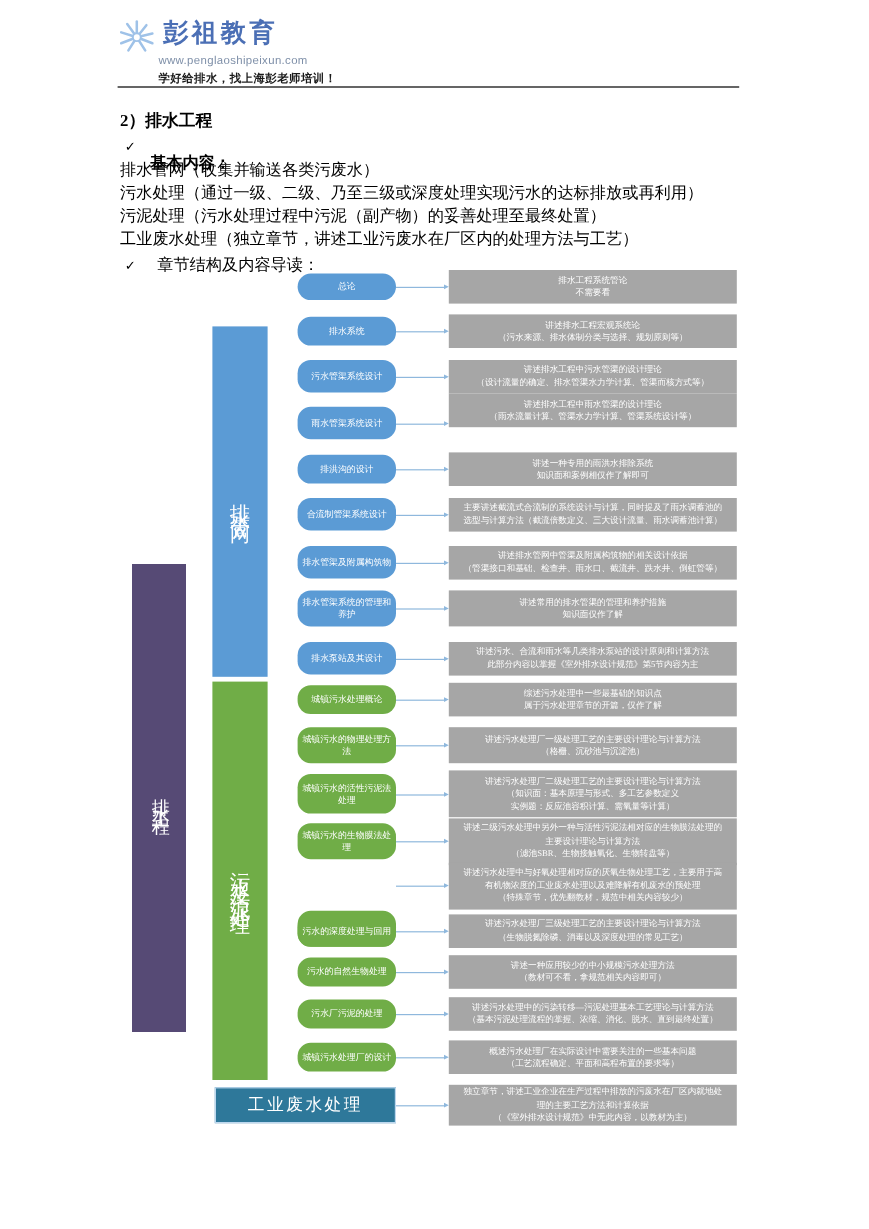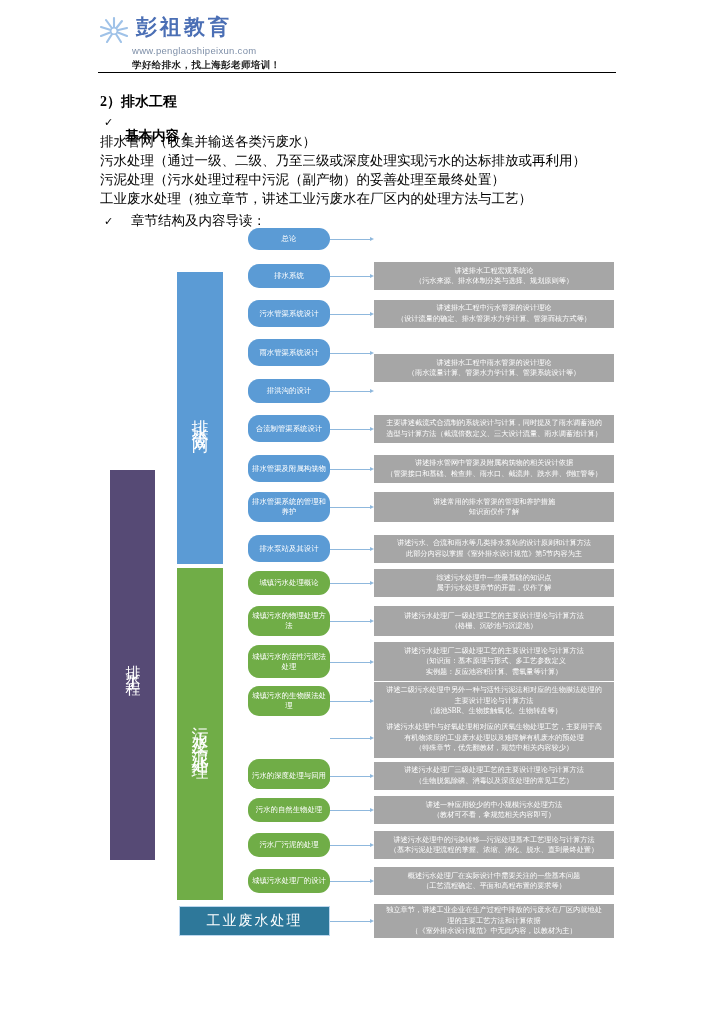--- a/index.html
+++ b/index.html
@@ -139,44 +139,52 @@
 
   <div class="txt tick" style="left:104px;top:213px;">✓</div>
   <div class="txt" style="left:131px;top:212px;">章节结构及内容导读：</div>
 
   <div class="chart" id="chart-root">
     <div class="vbar main">排水工程</div>
     <div class="vbar net">排水管网</div>
     <div class="vbar sludge">污水及污泥处理</div>
     <div class="industry">工业废水处理</div>
   <div class="nodebox blue" style="top: 228px; height: 22px;">总论</div>
+      <div class="descbox" style="top: 225px; height: 28px;">
+        <div>排水工程系统管论</div>
+        <div>不需要看</div>
+      </div>
       <div class="connector" style="left: 330px; width: 40px; top: 239px;"></div>
       <div class="arrowhead" style="left: 370px; top: 237px;"></div>
       <div class="nodebox blue" style="top: 264px; height: 24px;">排水系统</div>
       <div class="descbox" style="top: 262px; height: 28px;">
         <div>讲述排水工程宏观系统论</div>
         <div>（污水来源、排水体制分类与选择、规划原则等）</div>
       </div>
       <div class="connector" style="left: 330px; width: 40px; top: 276px;"></div>
       <div class="arrowhead" style="left: 370px; top: 274px;"></div>
       <div class="nodebox blue" style="top: 300px; height: 27px;">污水管渠系统设计</div>
       <div class="descbox" style="top: 299.5px; height: 28px;">
         <div>讲述排水工程中污水管渠的设计理论</div>
         <div>（设计流量的确定、排水管渠水力学计算、管渠而核方式等）</div>
       </div>
       <div class="connector" style="left: 330px; width: 40px; top: 313.5px;"></div>
       <div class="arrowhead" style="left: 370px; top: 311.5px;"></div>
       <div class="nodebox blue" style="top: 339px; height: 27px;">雨水管渠系统设计</div>
-      <div class="descbox" style="top: 354px; height: 28px;">
+      <div class="descbox" style="top: 328px; height: 28px;">
         <div>讲述排水工程中雨水管渠的设计理论</div>
         <div>（雨水流量计算、管渠水力学计算、管渠系统设计等）</div>
       </div>
       <div class="connector" style="left: 330px; width: 40px; top: 352.5px;"></div>
       <div class="arrowhead" style="left: 370px; top: 350.5px;"></div>
       <div class="nodebox blue" style="top: 379px; height: 24px;">排洪沟的设计</div>
+      <div class="descbox" style="top: 377px; height: 28px;">
+        <div>讲述一种专用的雨洪水排除系统</div>
+        <div>知识面和案例相仅作了解即可</div>
+      </div>
       <div class="connector" style="left: 330px; width: 40px; top: 391px;"></div>
       <div class="arrowhead" style="left: 370px; top: 389px;"></div>
       <div class="nodebox blue" style="top: 415px; height: 27px;">合流制管渠系统设计</div>
       <div class="descbox" style="top: 414.5px; height: 28px;">
         <div>主要讲述截流式合流制的系统设计与计算，同时提及了雨水调蓄池的</div>
         <div>选型与计算方法（截流倍数定义、三大设计流量、雨水调蓄池计算）</div>
       </div>
       <div class="connector" style="left: 330px; width: 40px; top: 428.5px;"></div>
       <div class="arrowhead" style="left: 370px; top: 426.5px;"></div>
       <div class="nodebox blue" style="top: 455px; height: 27px;">排水管渠及附属构筑物</div>

